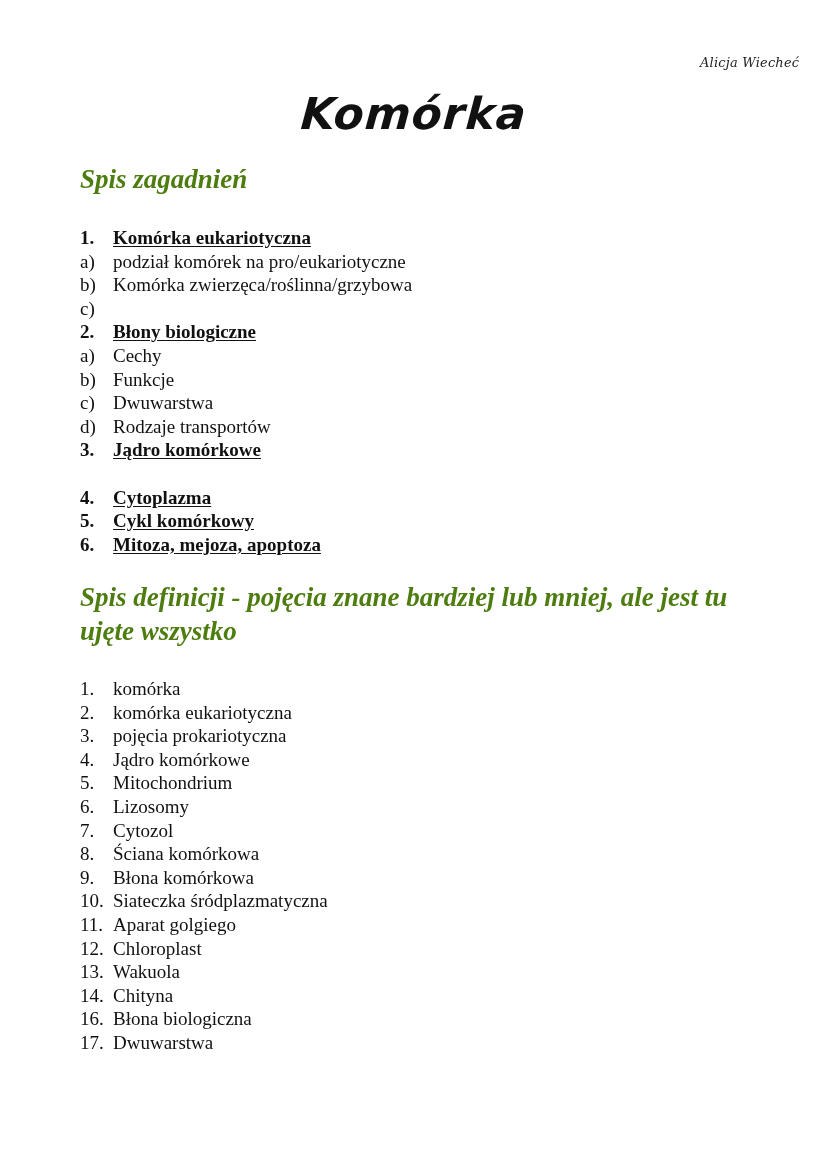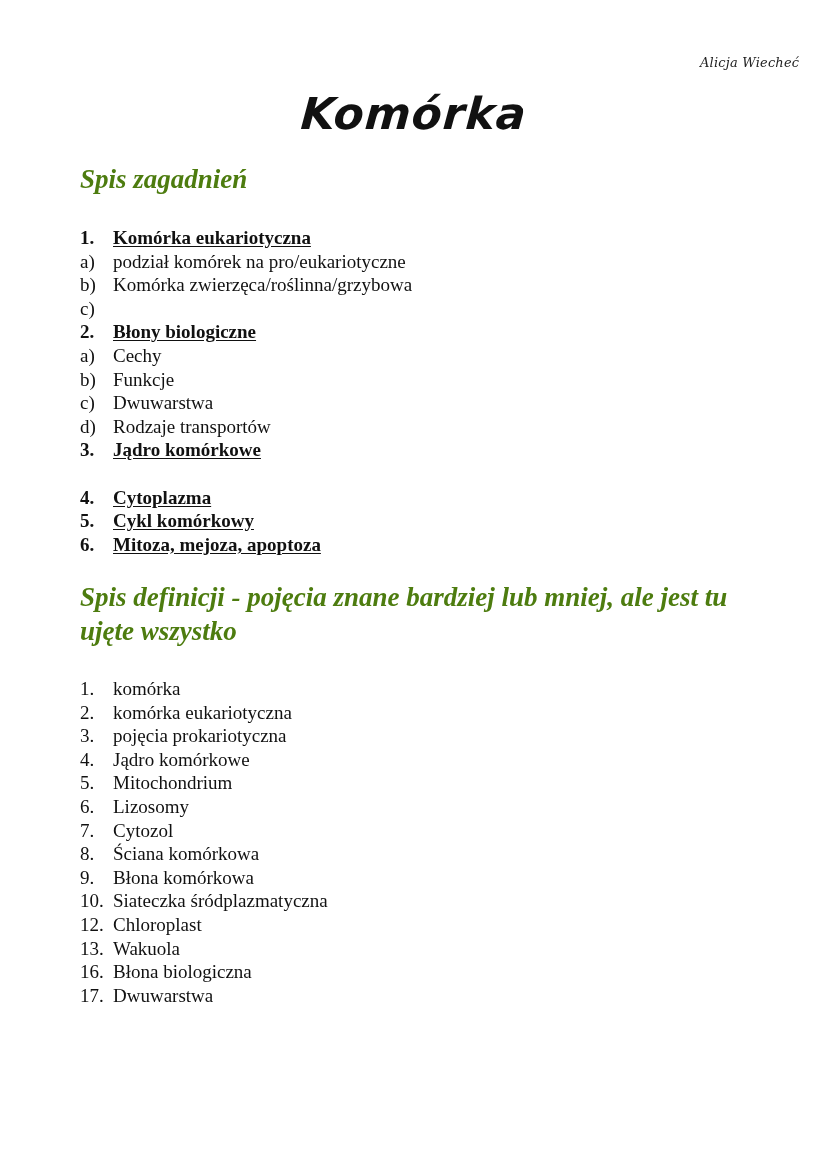--- a/index.html
+++ b/index.html
@@ -118,26 +118,34 @@
     </li>
   <li>
       <span class="num">9.</span>
       <span class="txt">Błona komórkowa</span>
     </li>
   <li>
       <span class="num">10.</span>
       <span class="txt">Siateczka śródplazmatyczna</span>
     </li>
   <li>
+      <span class="num">11.</span>
+      <span class="txt">Aparat golgiego</span>
+    </li>
+  <li>
       <span class="num">12.</span>
       <span class="txt">Chloroplast</span>
     </li>
   <li>
       <span class="num">13.</span>
       <span class="txt">Wakuola</span>
+    </li>
+  <li>
+      <span class="num">14.</span>
+      <span class="txt">Chityna</span>
     </li>
   <li>
       <span class="num">16.</span>
       <span class="txt">Błona biologiczna</span>
     </li>
   <li>
       <span class="num">17.</span>
       <span class="txt">Dwuwarstwa</span>
     </li>
 </ol>

